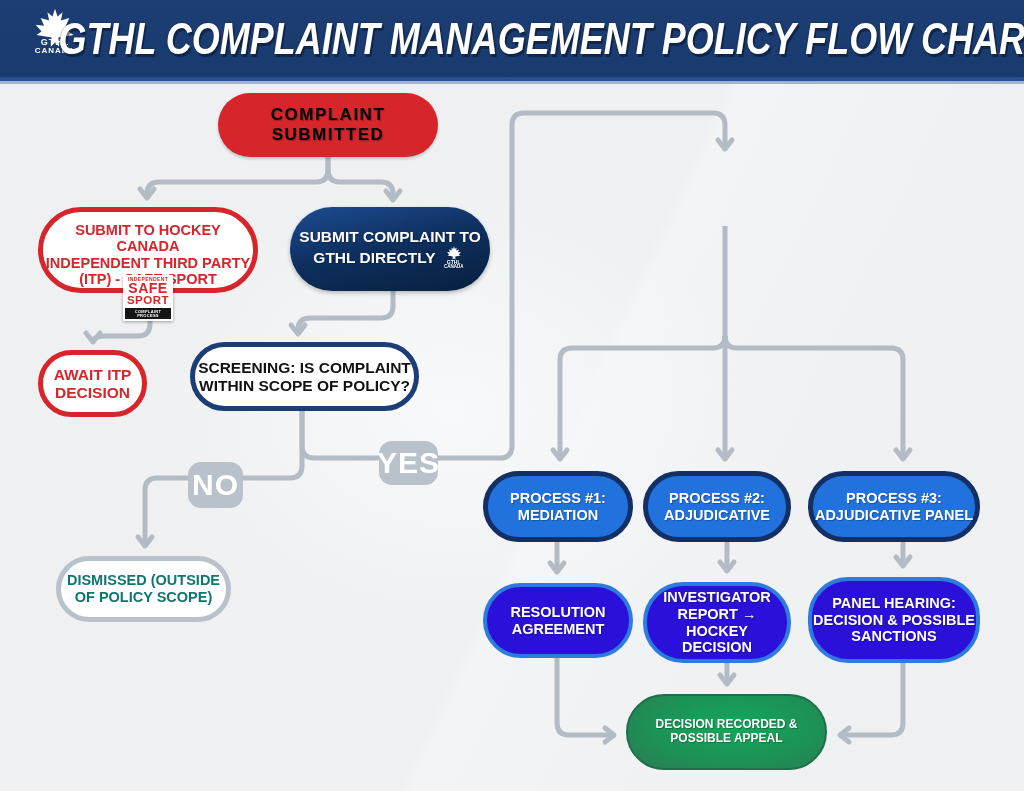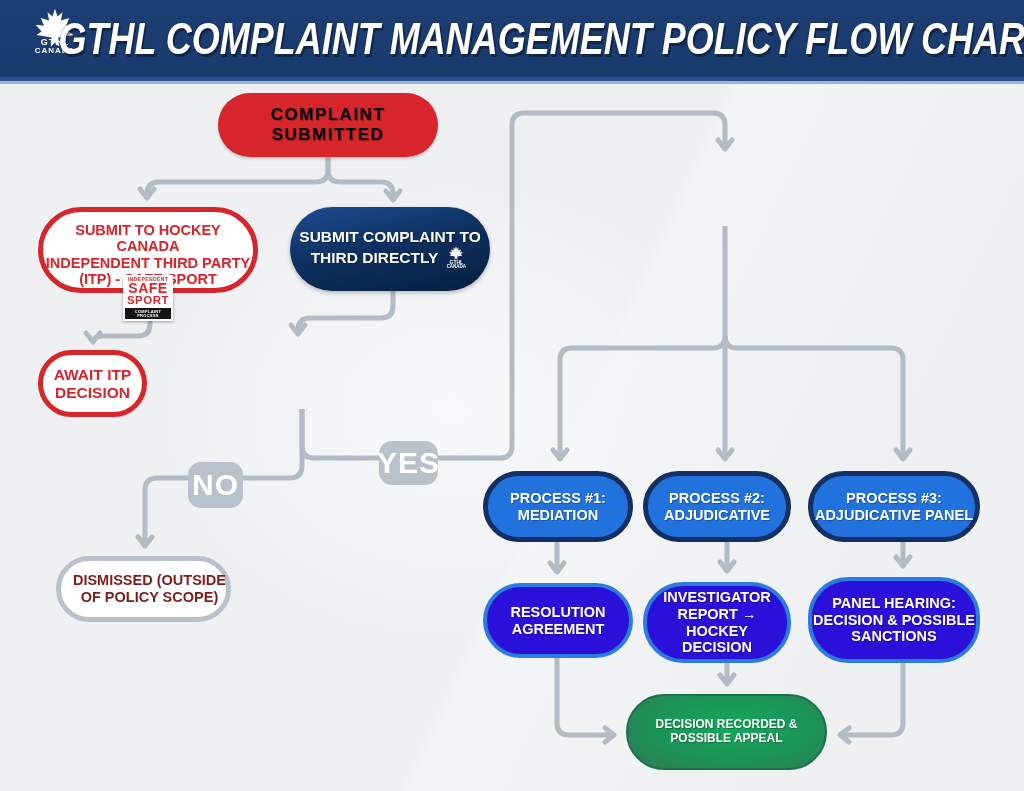--- a/index.html
+++ b/index.html
@@ -39,21 +39,21 @@
     text-align:center;font-weight:bold;box-sizing:border-box;line-height:1.15;
   }
   .node .lbl{white-space:pre-line;display:inline;}
   .pill-red{background:var(--c-red,#d6252b);color:#000000;border-radius:40px;box-shadow:0 2px 3px rgba(0,0,0,.18);}
   .pill-outline-red{background:#fff;border:5px solid var(--c-red,#d6252b);color:var(--c-red,#d6252b);border-radius:44px;}
   .pill-navy{background:linear-gradient(168deg,#1d4c92 0%, #0e2f5e 48%, #07203f 100%);color:#fff;border-radius:42px;box-shadow:0 2px 4px rgba(0,0,0,.25);}
   .pill-outline-navy{background:#fff;border:5px solid var(--c-navy,#1b3e77);color:#121212;border-radius:36px;}
   .pill-blue{background:var(--c-process_blue,#2272de);border:5px solid #132f63;color:#fff;border-radius:36px;}
   .pill-indigo{background:var(--c-outcome_indigo,#2a10d8);border:4px solid var(--c-outcome_border,#2e7be0);color:#fff;border-radius:40px;}
   .pill-green{background:radial-gradient(ellipse 140px 60px at 54% 42%, #14a75b 0%, #1d9156 60%, #2c7b55 100%);border:2px solid #1f6f4b;color:#fff;border-radius:40px;}
-  .pill-outline-gray{background:#fff;border:5px solid #b9c2ca;color:#7f1d1d;border-radius:34px;justify-content:flex-end;}
+  .pill-outline-gray{background:#fff;border:5px solid #b9c2ca;color:#0f766e;border-radius:34px;}
   .tag-gray{background:#b9c2ca;color:#fff;border-radius:13px;}
   .shadow-txt{text-shadow:1px 1px 1px rgba(0,0,0,.28);}
 
   #n-complaint{left:218px;top:93px;width:220px;height:64px;font-size:17px;letter-spacing:1.5px;}
   #n-itp{left:38px;top:207px;width:220px;height:86px;font-size:14.5px;align-items:center;padding-top:9px;line-height:1.12;}
   #n-directly{left:290px;top:207px;width:200px;height:84px;font-size:15.5px;}
   #n-await{left:38px;top:350px;width:109px;height:67px;font-size:15.5px;}
   #n-screening{left:190px;top:342px;width:229px;height:69px;font-size:15.5px;}
   #n-triage{left:617px;top:159px;width:221px;height:68px;font-size:15.5px;}
   #n-yes{left:379px;top:429px;width:59px;height:44px;font-size:30px;letter-spacing:1px;margin-top:12px;}
@@ -140,31 +140,35 @@
       <div class="ss-ind">INDEPENDENT</div>
       <div class="ss-safe">SAFE</div>
       <div class="ss-sport">SPORT</div>
       <div class="ss-bar">COMPLAINT PROCESS</div>
     </div>
   </div>
 
   <div id="n-directly" class="node pill-navy shadow-txt">
     <span style="display:inline;">
       <span class="lbl">SUBMIT COMPLAINT TO
-THIRD DIRECTLY</span><span class="mini-logo"><svg width="18" height="15" viewBox="0 0 100 100">
+GTHL DIRECTLY</span><span class="mini-logo"><svg width="18" height="15" viewBox="0 0 100 100">
             <path fill="#ffffff" d="M50 2 L56 20 L68 10 L64 30 L84 24 L76 42 L96 40 L82 56 L94 64 L58 70 L60 92 L50 82 L40 92 L42 70 L6 64 L18 56 L4 40 L24 42 L16 24 L36 30 L32 10 L44 20 Z"></path>
           </svg><div class="m-org">GTHL</div><div class="m-country">CANADA</div></span>
     </span>
   </div>
 
   <div id="n-await" class="node pill-outline-red">
     <span class="lbl">AWAIT ITP
 DECISION</span>
   </div>
 
+  <div id="n-screening" class="node pill-outline-navy">
+    <span class="lbl">SCREENING: IS COMPLAINT
+WITHIN SCOPE OF POLICY?</span>
+  </div>
 
 
   <div id="n-yes" class="node tag-gray">
     <span class="lbl">YES</span>
   </div>
 
   <div id="n-no" class="node tag-gray">
     <span class="lbl">NO</span>
   </div>
 

